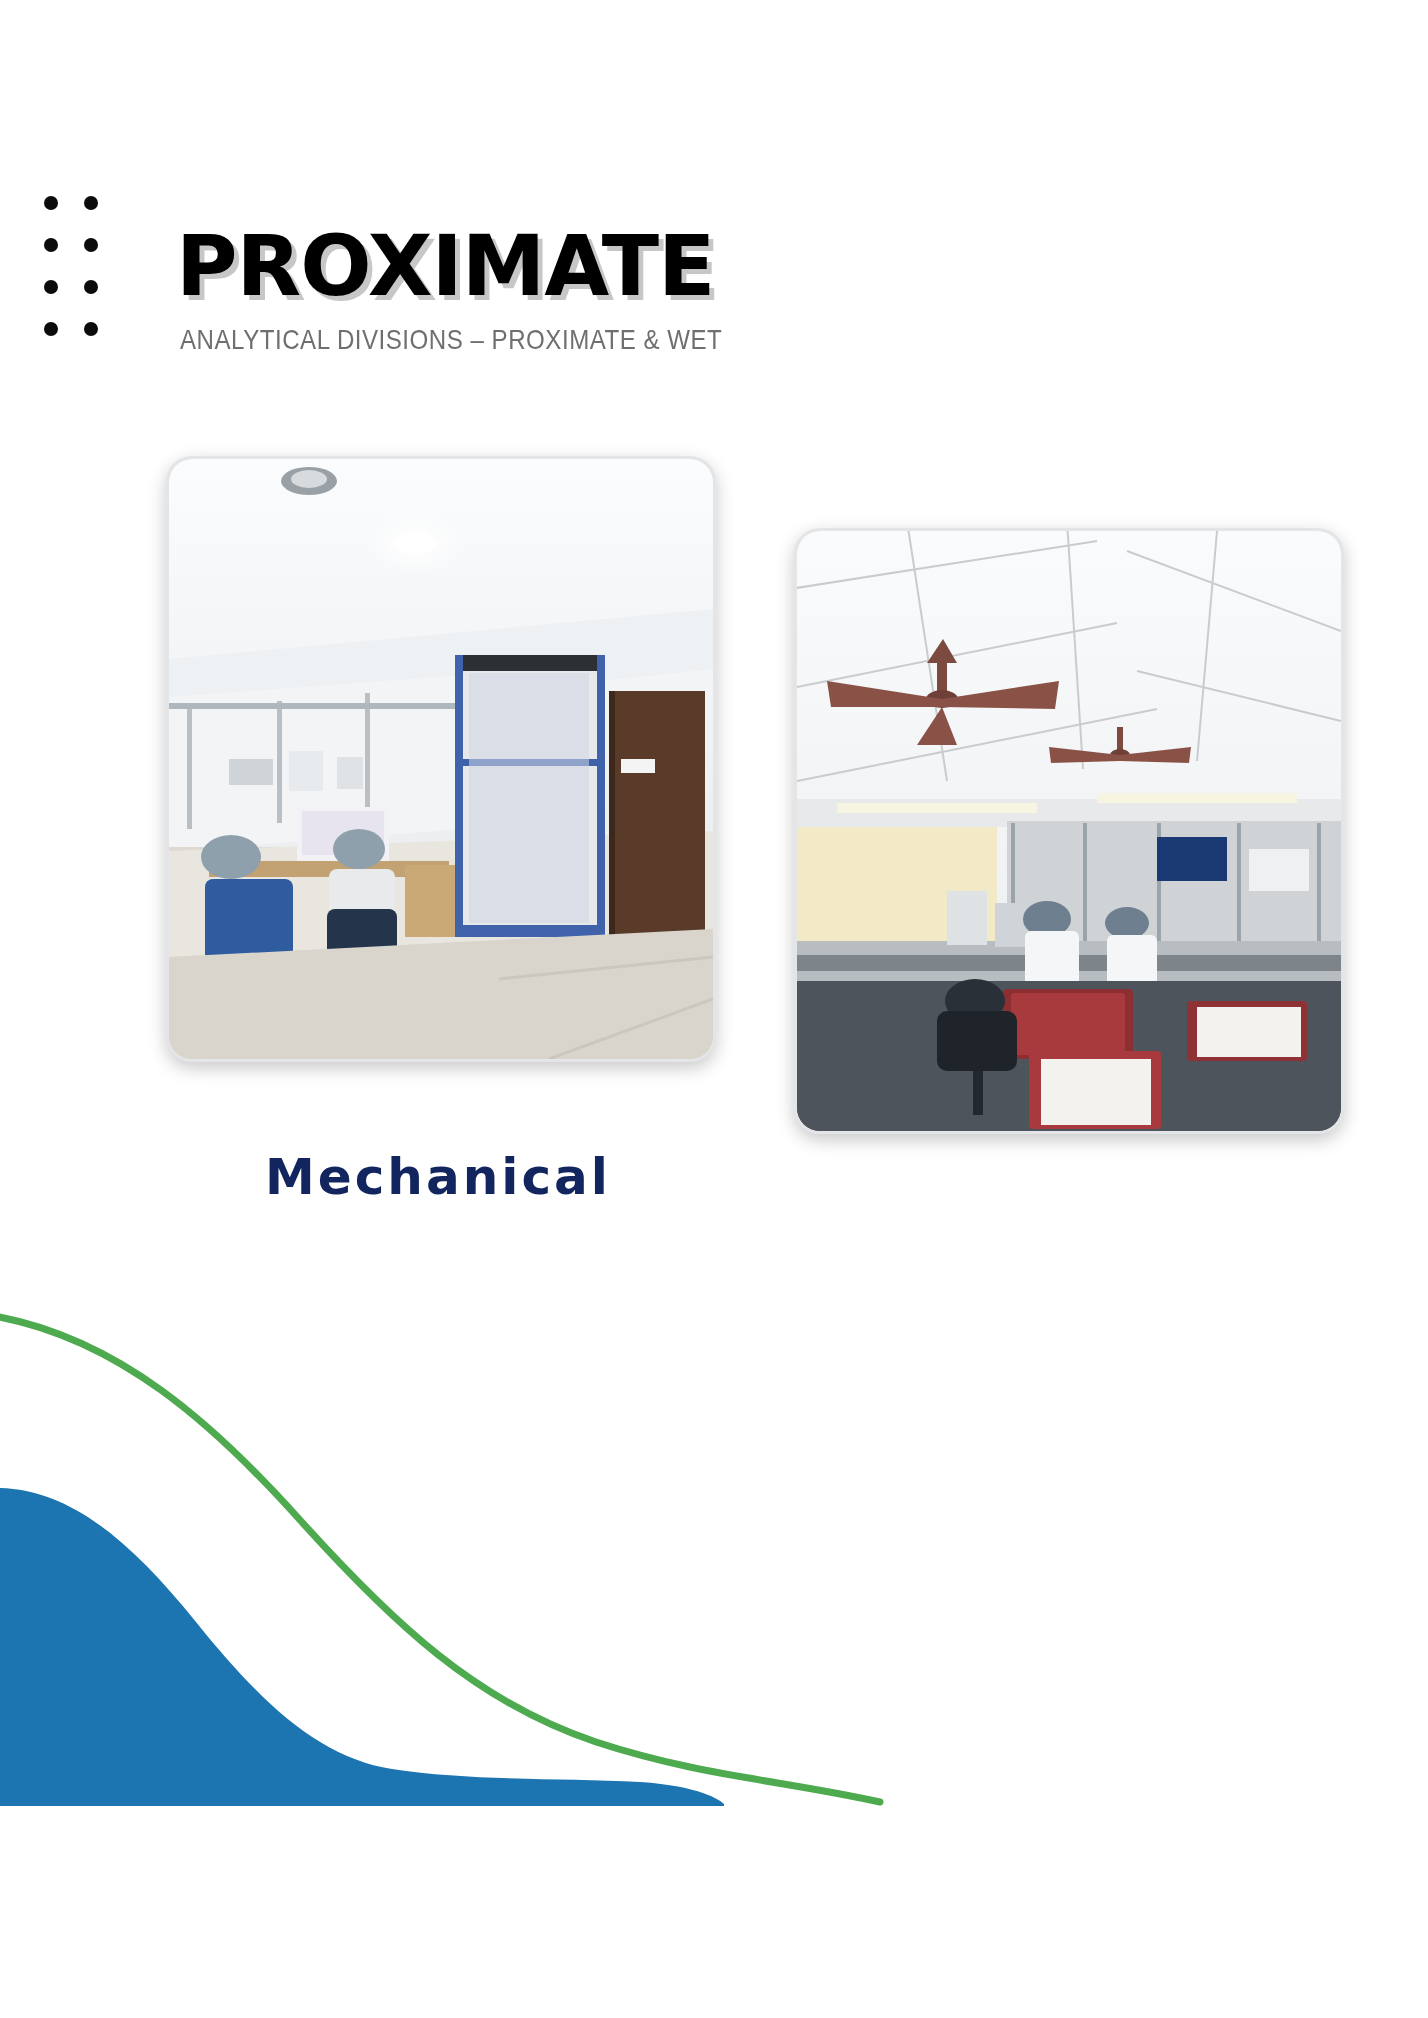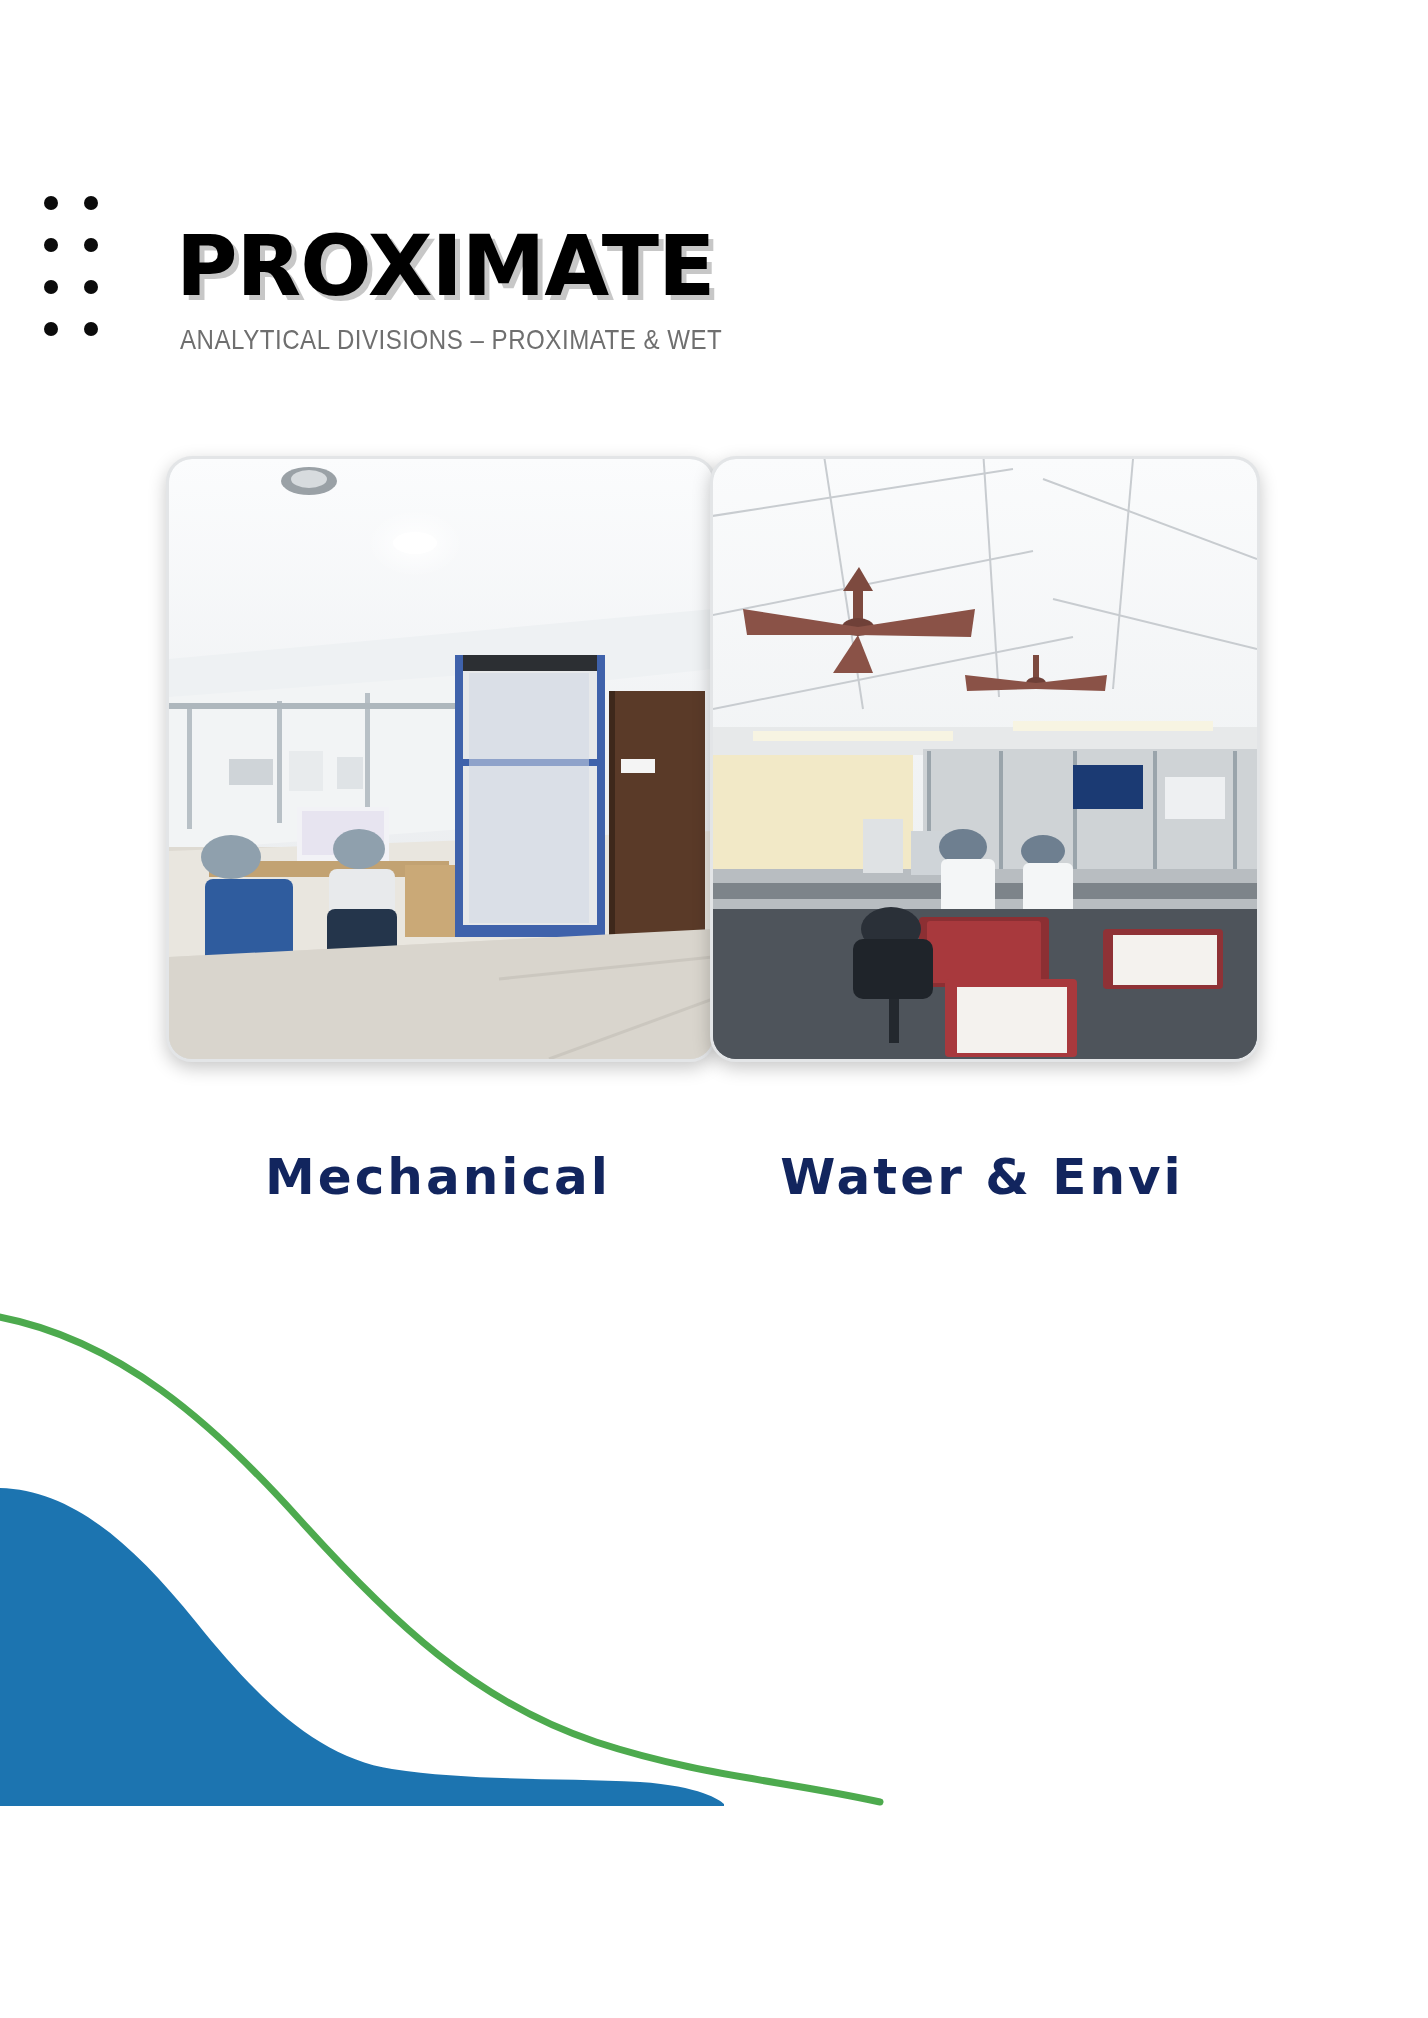--- a/index.html
+++ b/index.html
@@ -72,20 +72,21 @@
     transform-origin: left center;
     white-space: nowrap;
   }
 
   
   .cards {
     position: absolute;
     left: 166px;
     top: 456px;
     display: flex;
+    gap: 84px;
     z-index: 2;
     align-items: center;
   }
   .card {
     width: 544px;
     flex: 0 0 544px;
   }
   .card-photo {
     width: 544px;
     height: 600px;
@@ -260,16 +261,15 @@
         <rect x="214" y="462" width="114" height="62" rx="3" fill="#a8393d"></rect>
         <rect x="232" y="520" width="132" height="78" rx="4" fill="#a8393d"></rect>
         <rect x="244" y="528" width="110" height="66" fill="#f4f2ee"></rect>
         <rect x="390" y="470" width="120" height="60" rx="4" fill="#8f3236"></rect>
         <rect x="400" y="476" width="104" height="50" fill="#f4f2ee"></rect>
         <ellipse cx="178" cy="470" rx="30" ry="22" fill="#2a3038"></ellipse>
         <rect x="140" y="480" width="80" height="60" rx="10" fill="#1f242a"></rect>
         <rect x="176" y="540" width="10" height="44" fill="#23282e"></rect>
       </svg>
     </div>
-    <div class="card-label">Water &amp; Envi</div>
   </div>
 
 </div>
 
 </body></html>

